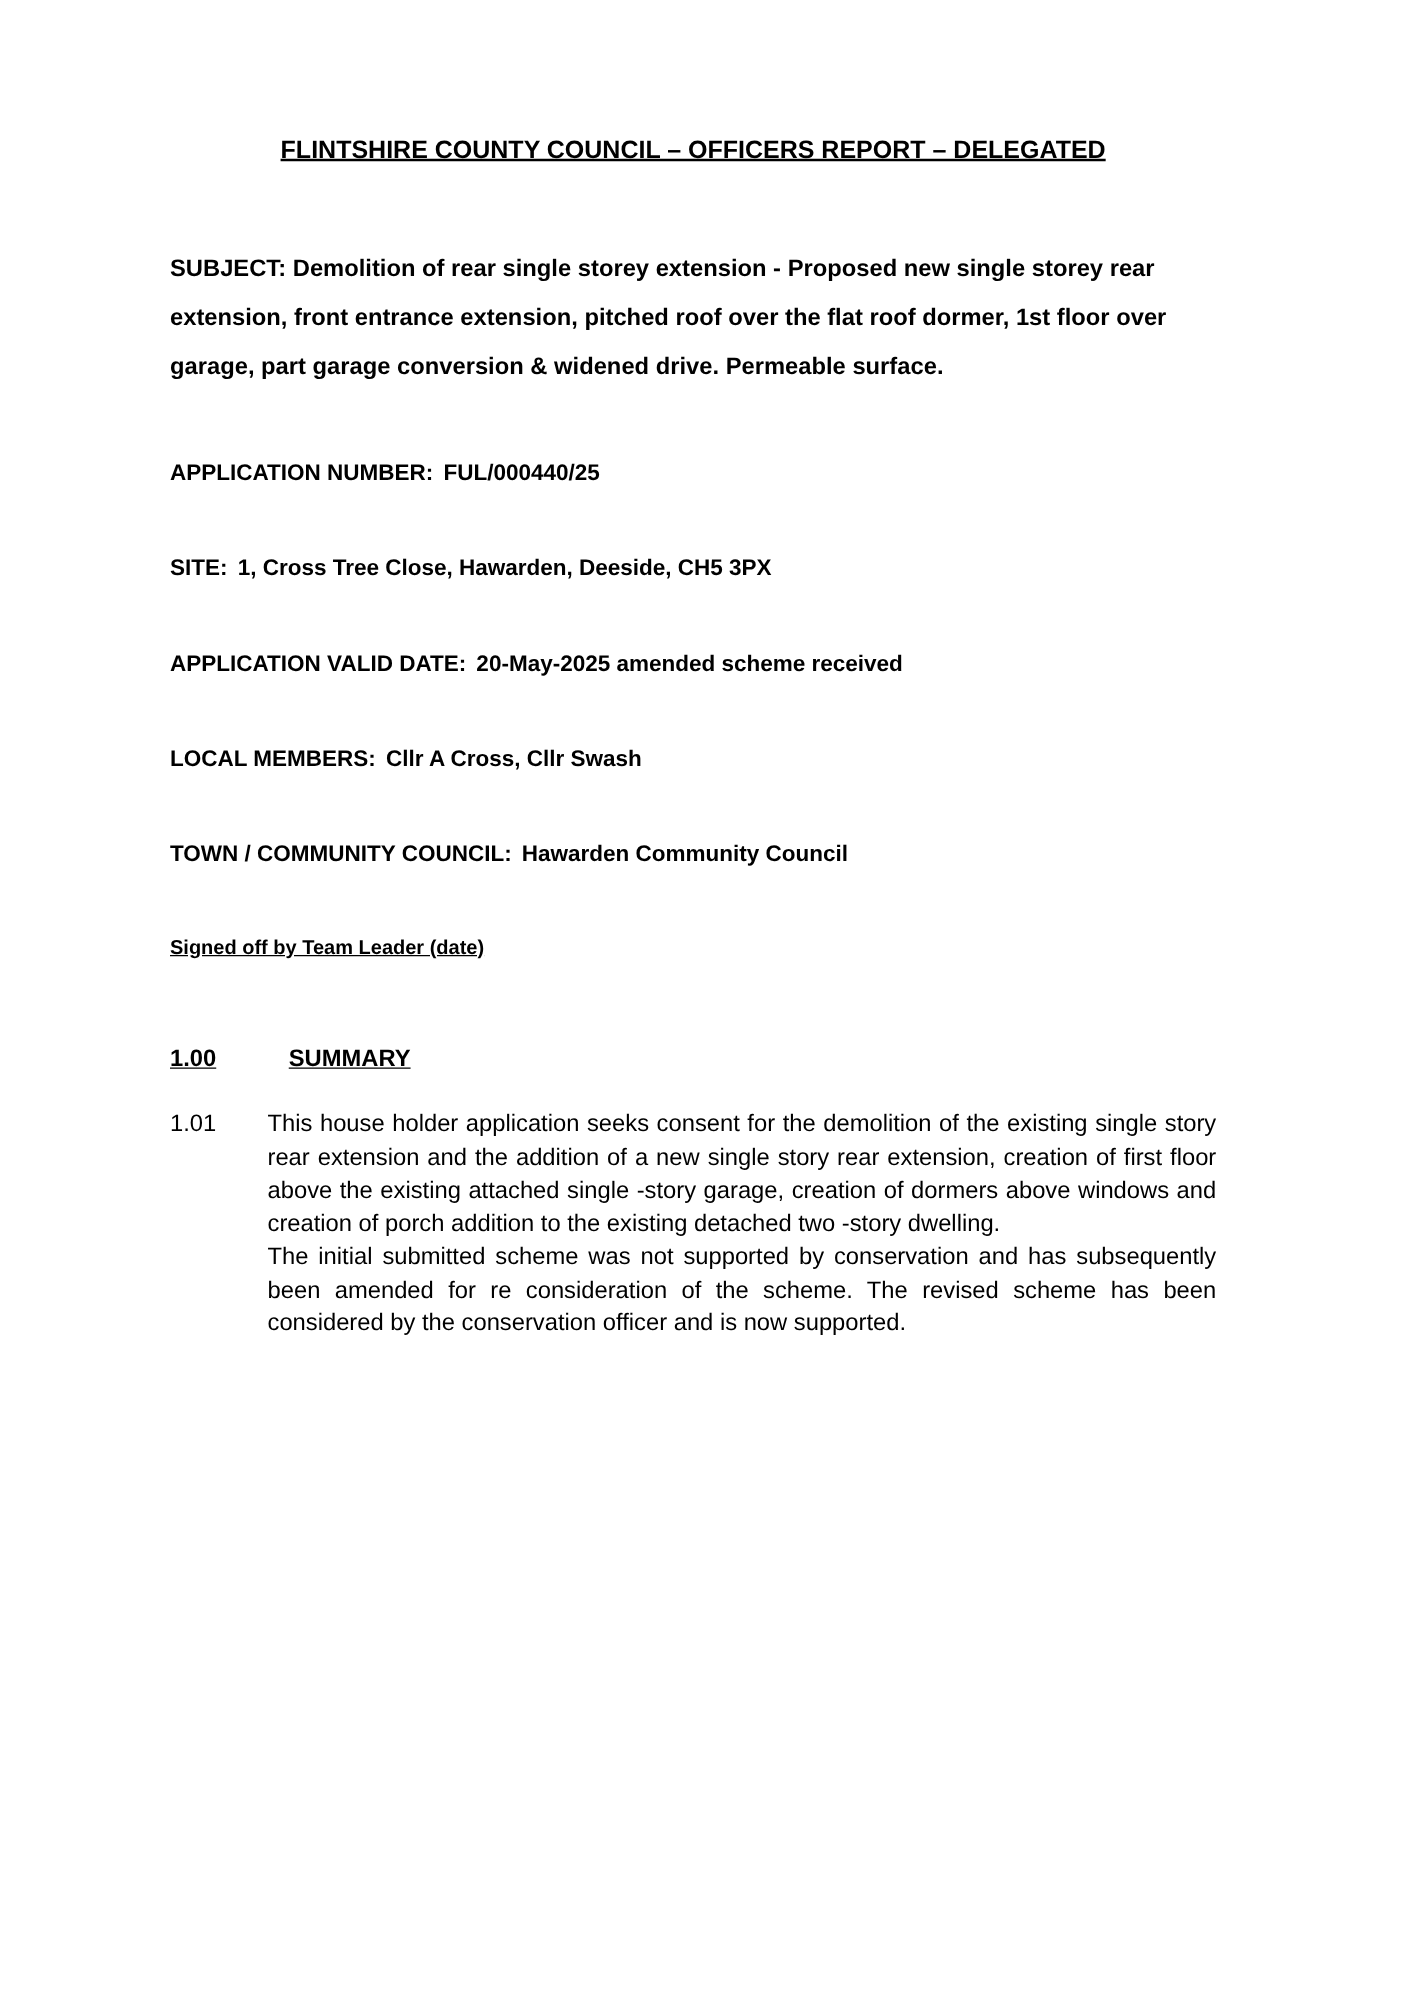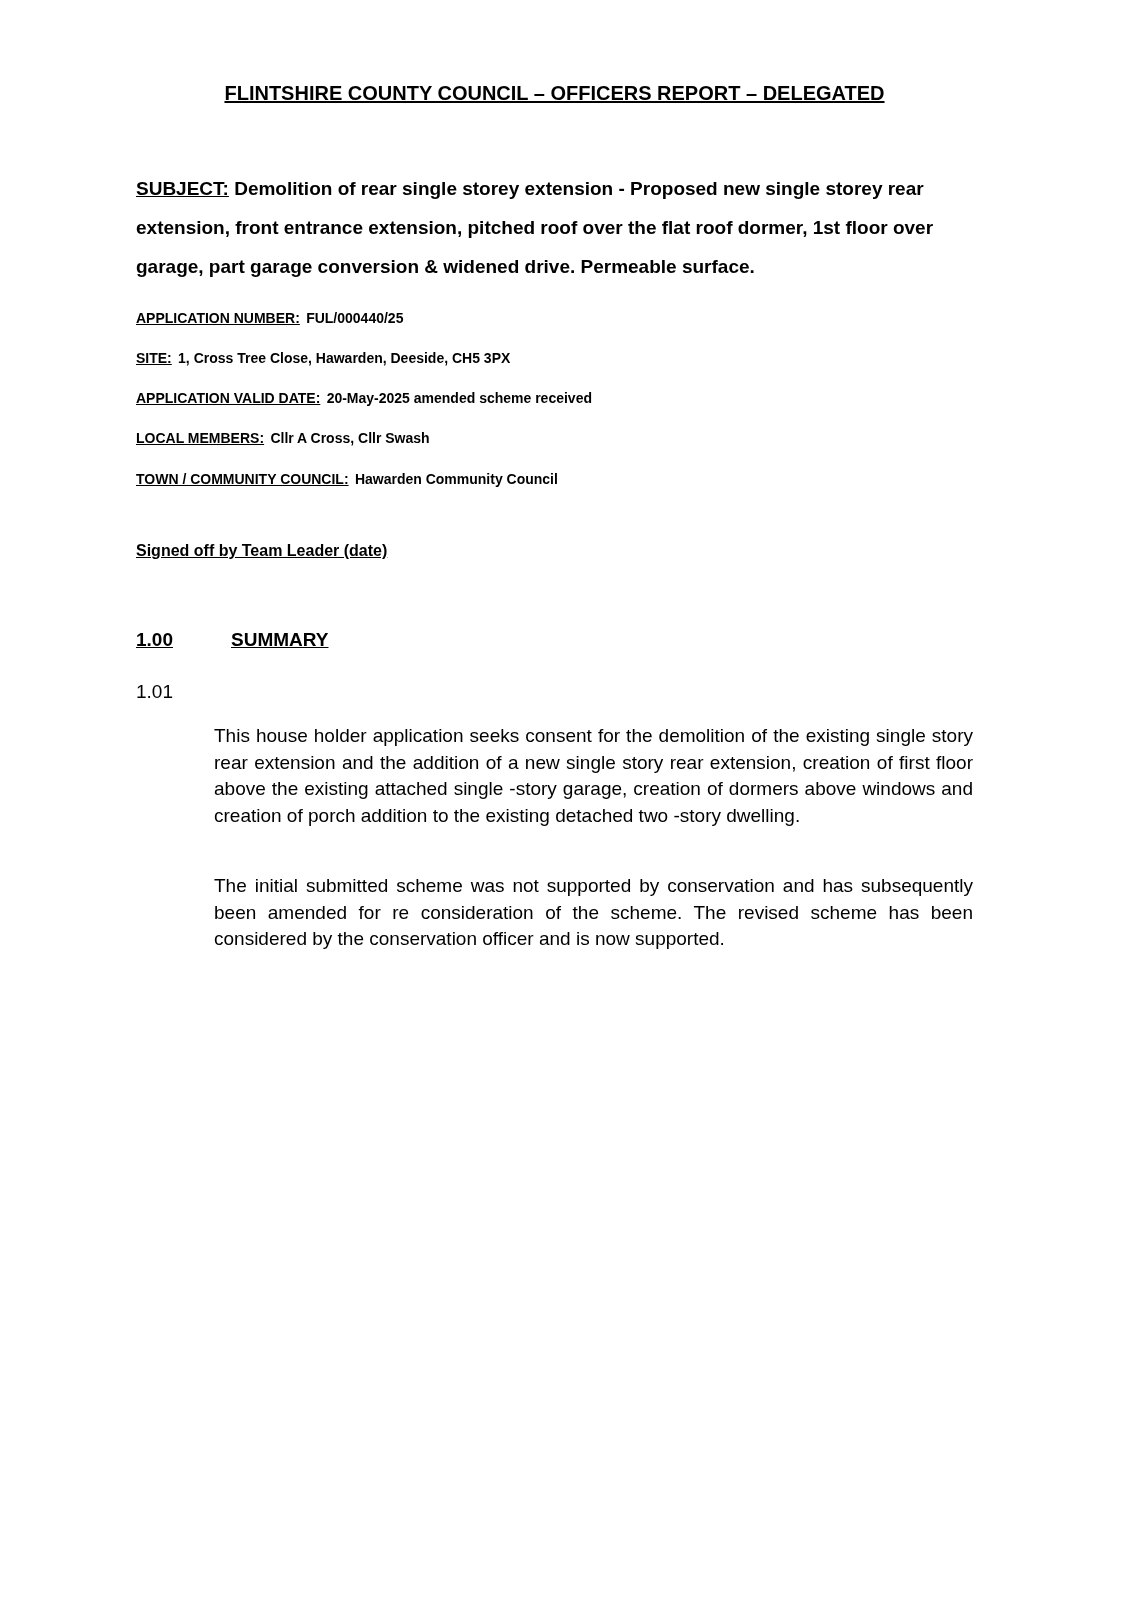--- a/index.html
+++ b/index.html
@@ -6,47 +6,46 @@
     margin: 0;
     padding: 0;
     background: #ffffff;
   }
   .page {
     position: relative;
     width: 1131px;
     height: 1600px;
     box-sizing: border-box;
     margin: 0 auto;
-    padding: 81px 158px 40px 136px;
+    padding: 108px 158px 40px 136px;
     background: #ffffff;
     color: #000000;
     font-family: "Liberation Sans", "DejaVu Sans", sans-serif;
     overflow: hidden;
   }
   .doc-title {
     margin: 0;
     font-size: 20px;
     font-weight: bold;
     text-decoration: underline;
     text-align: center;
     line-height: 1.25;
   }
   .subject {
     margin: 64px 0 0 0;
     font-size: 19px;
     font-weight: bold;
     line-height: 2.05;
   }
   .u-label {
-    text-decoration: underline;
     font-weight: bold;
   }
   .field-row {
-    margin-top: 22px;
-    font-size: 14px;
+    margin-top: 53px;
+    font-size: 18px;
     line-height: 1.3;
     white-space: normal;
   }
   .field-value {
     font-weight: bold;
     margin-left: 0.45em;
   }
   .signoff {
     margin-top: 53px;
     font-size: 16px;
@@ -80,21 +79,20 @@
   .para-num {
     flex: 0 0 78px;
     font-weight: normal;
   }
   .para-text {
     flex: 1 1 auto;
     text-align: justify;
   }
   .para-text .block {
     text-align: justify;
-    margin-top: 44px;
   }
 </style>
 </head>
 <body>
 
 <div class="page">
 
   <h1 class="doc-title">FLINTSHIRE COUNTY COUNCIL – OFFICERS REPORT – DELEGATED</h1>
 
   <p class="subject"><span class="u-label">SUBJECT:</span><span> Demolition of rear single storey extension - Proposed new single storey rear extension, front entrance extension, pitched roof over the flat roof dormer, 1st floor over garage, part garage conversion &amp; widened drive. Permeable surface.</span></p>

